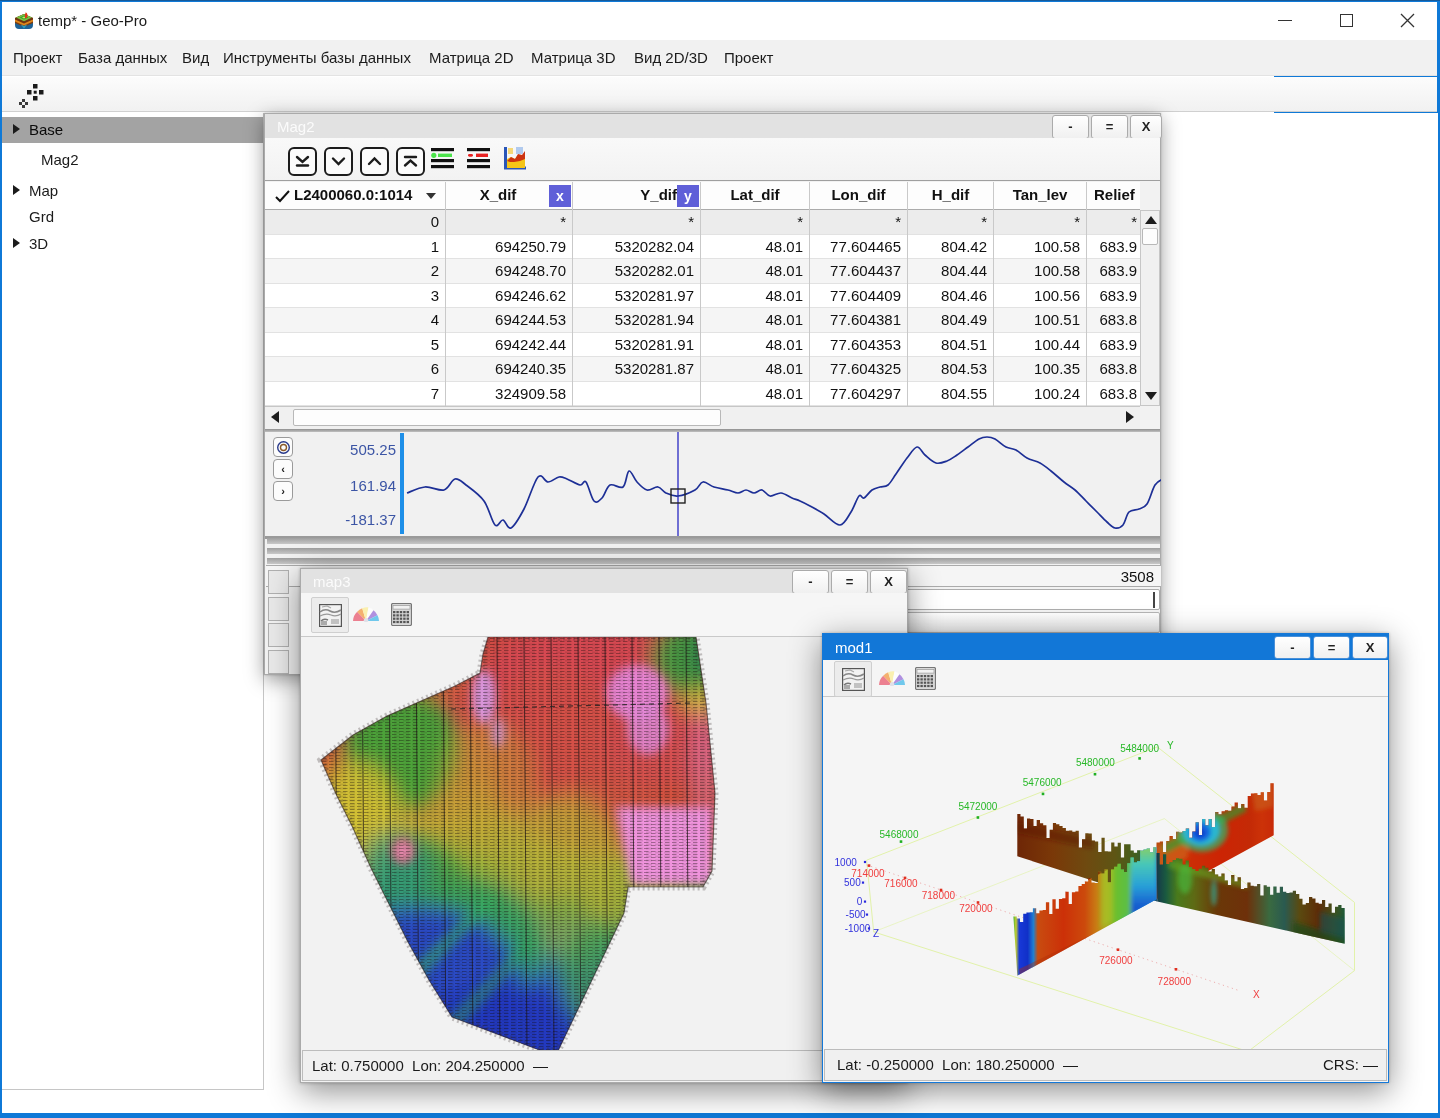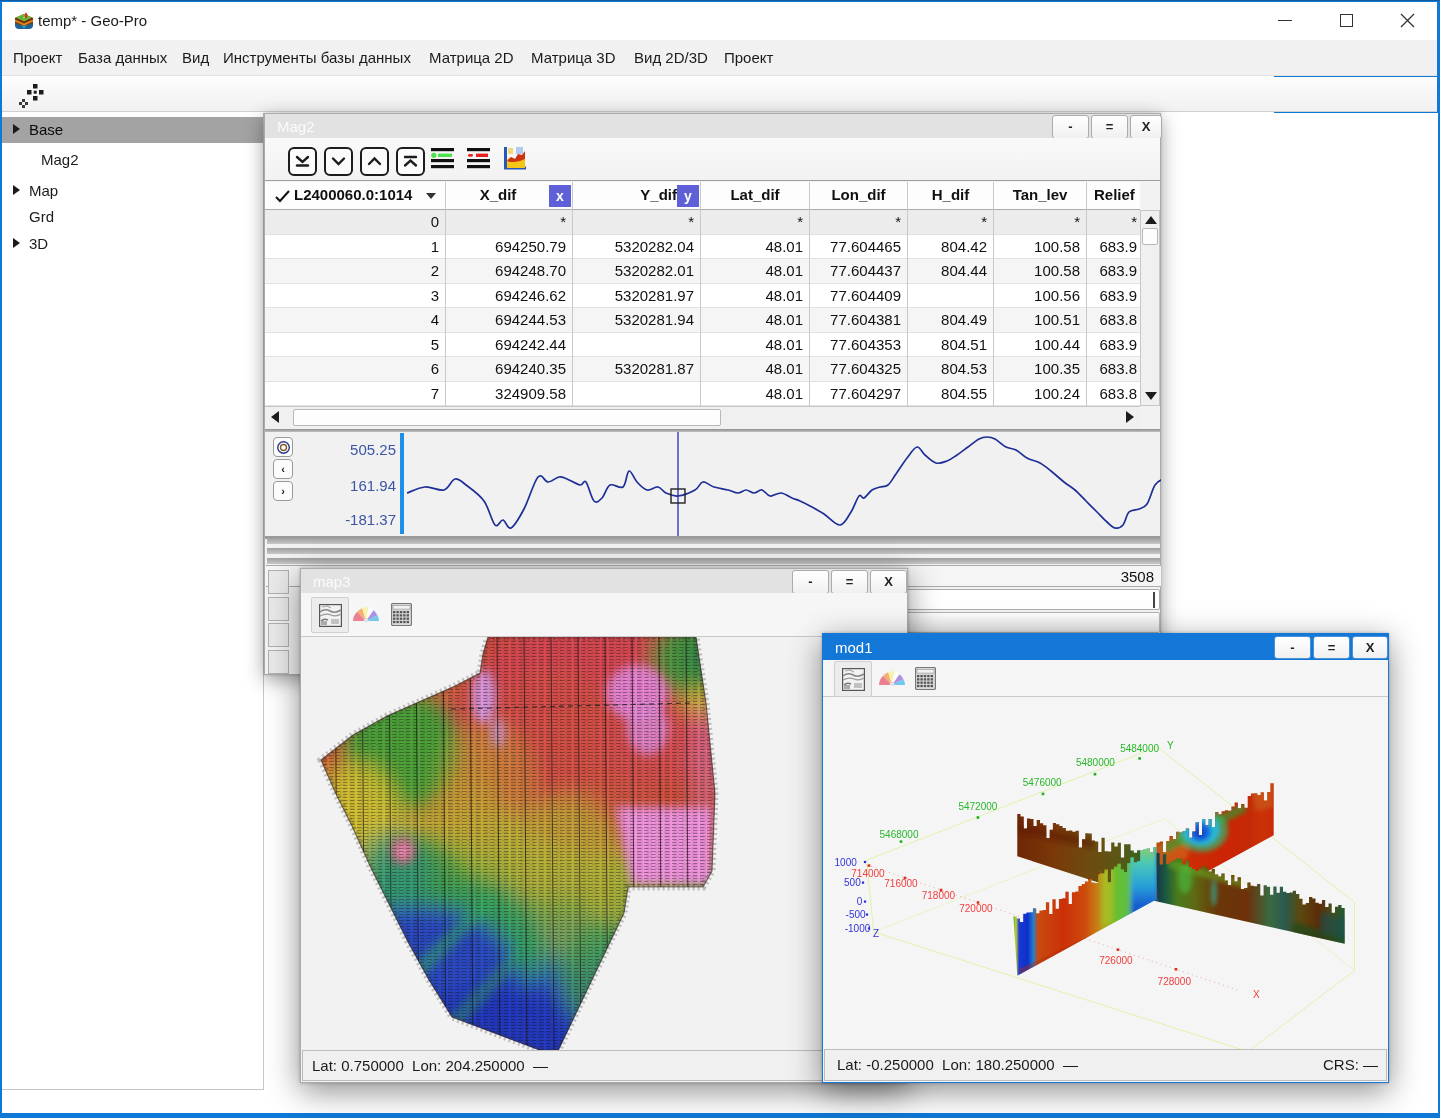--- a/index.html
+++ b/index.html
@@ -214,36 +214,38 @@
         <span class="cell" style="left:0; width:722px;">804.44</span>
         <span class="cell" style="left:0; width:815px;">100.58</span>
         <span class="cell" style="left:0; width:872px;">683.9</span>
       </div>
       <div class="trw" style="top:101.5px; height:24.5px; background:#ffffff; border-bottom:1px solid #e2e2e2;">
         <span class="cell" style="left:0; width:174px;">3</span>
         <span class="cell" style="left:0; width:301px;">694246.62</span>
         <span class="cell" style="left:0; width:429px;">5320281.97</span>
         <span class="cell" style="left:0; width:538px;">48.01</span>
         <span class="cell" style="left:0; width:636px;">77.604409</span>
+        <span class="cell" style="left:0; width:722px;">804.46</span>
         <span class="cell" style="left:0; width:815px;">100.56</span>
         <span class="cell" style="left:0; width:872px;">683.9</span>
       </div>
       <div class="trw" style="top:126.0px; height:24.5px; background:#f5f5f5; border-bottom:1px solid #e2e2e2;">
         <span class="cell" style="left:0; width:174px;">4</span>
         <span class="cell" style="left:0; width:301px;">694244.53</span>
         <span class="cell" style="left:0; width:429px;">5320281.94</span>
         <span class="cell" style="left:0; width:538px;">48.01</span>
         <span class="cell" style="left:0; width:636px;">77.604381</span>
         <span class="cell" style="left:0; width:722px;">804.49</span>
         <span class="cell" style="left:0; width:815px;">100.51</span>
         <span class="cell" style="left:0; width:872px;">683.8</span>
       </div>
       <div class="trw" style="top:150.5px; height:24.5px; background:#ffffff; border-bottom:1px solid #e2e2e2;">
         <span class="cell" style="left:0; width:174px;">5</span>
         <span class="cell" style="left:0; width:301px;">694242.44</span>
+        <span class="cell" style="left:0; width:429px;">5320281.91</span>
         <span class="cell" style="left:0; width:538px;">48.01</span>
         <span class="cell" style="left:0; width:636px;">77.604353</span>
         <span class="cell" style="left:0; width:722px;">804.51</span>
         <span class="cell" style="left:0; width:815px;">100.44</span>
         <span class="cell" style="left:0; width:872px;">683.9</span>
       </div>
       <div class="trw" style="top:175.0px; height:24.5px; background:#f5f5f5; border-bottom:1px solid #e2e2e2;">
         <span class="cell" style="left:0; width:174px;">6</span>
         <span class="cell" style="left:0; width:301px;">694240.35</span>
         <span class="cell" style="left:0; width:429px;">5320281.87</span>

